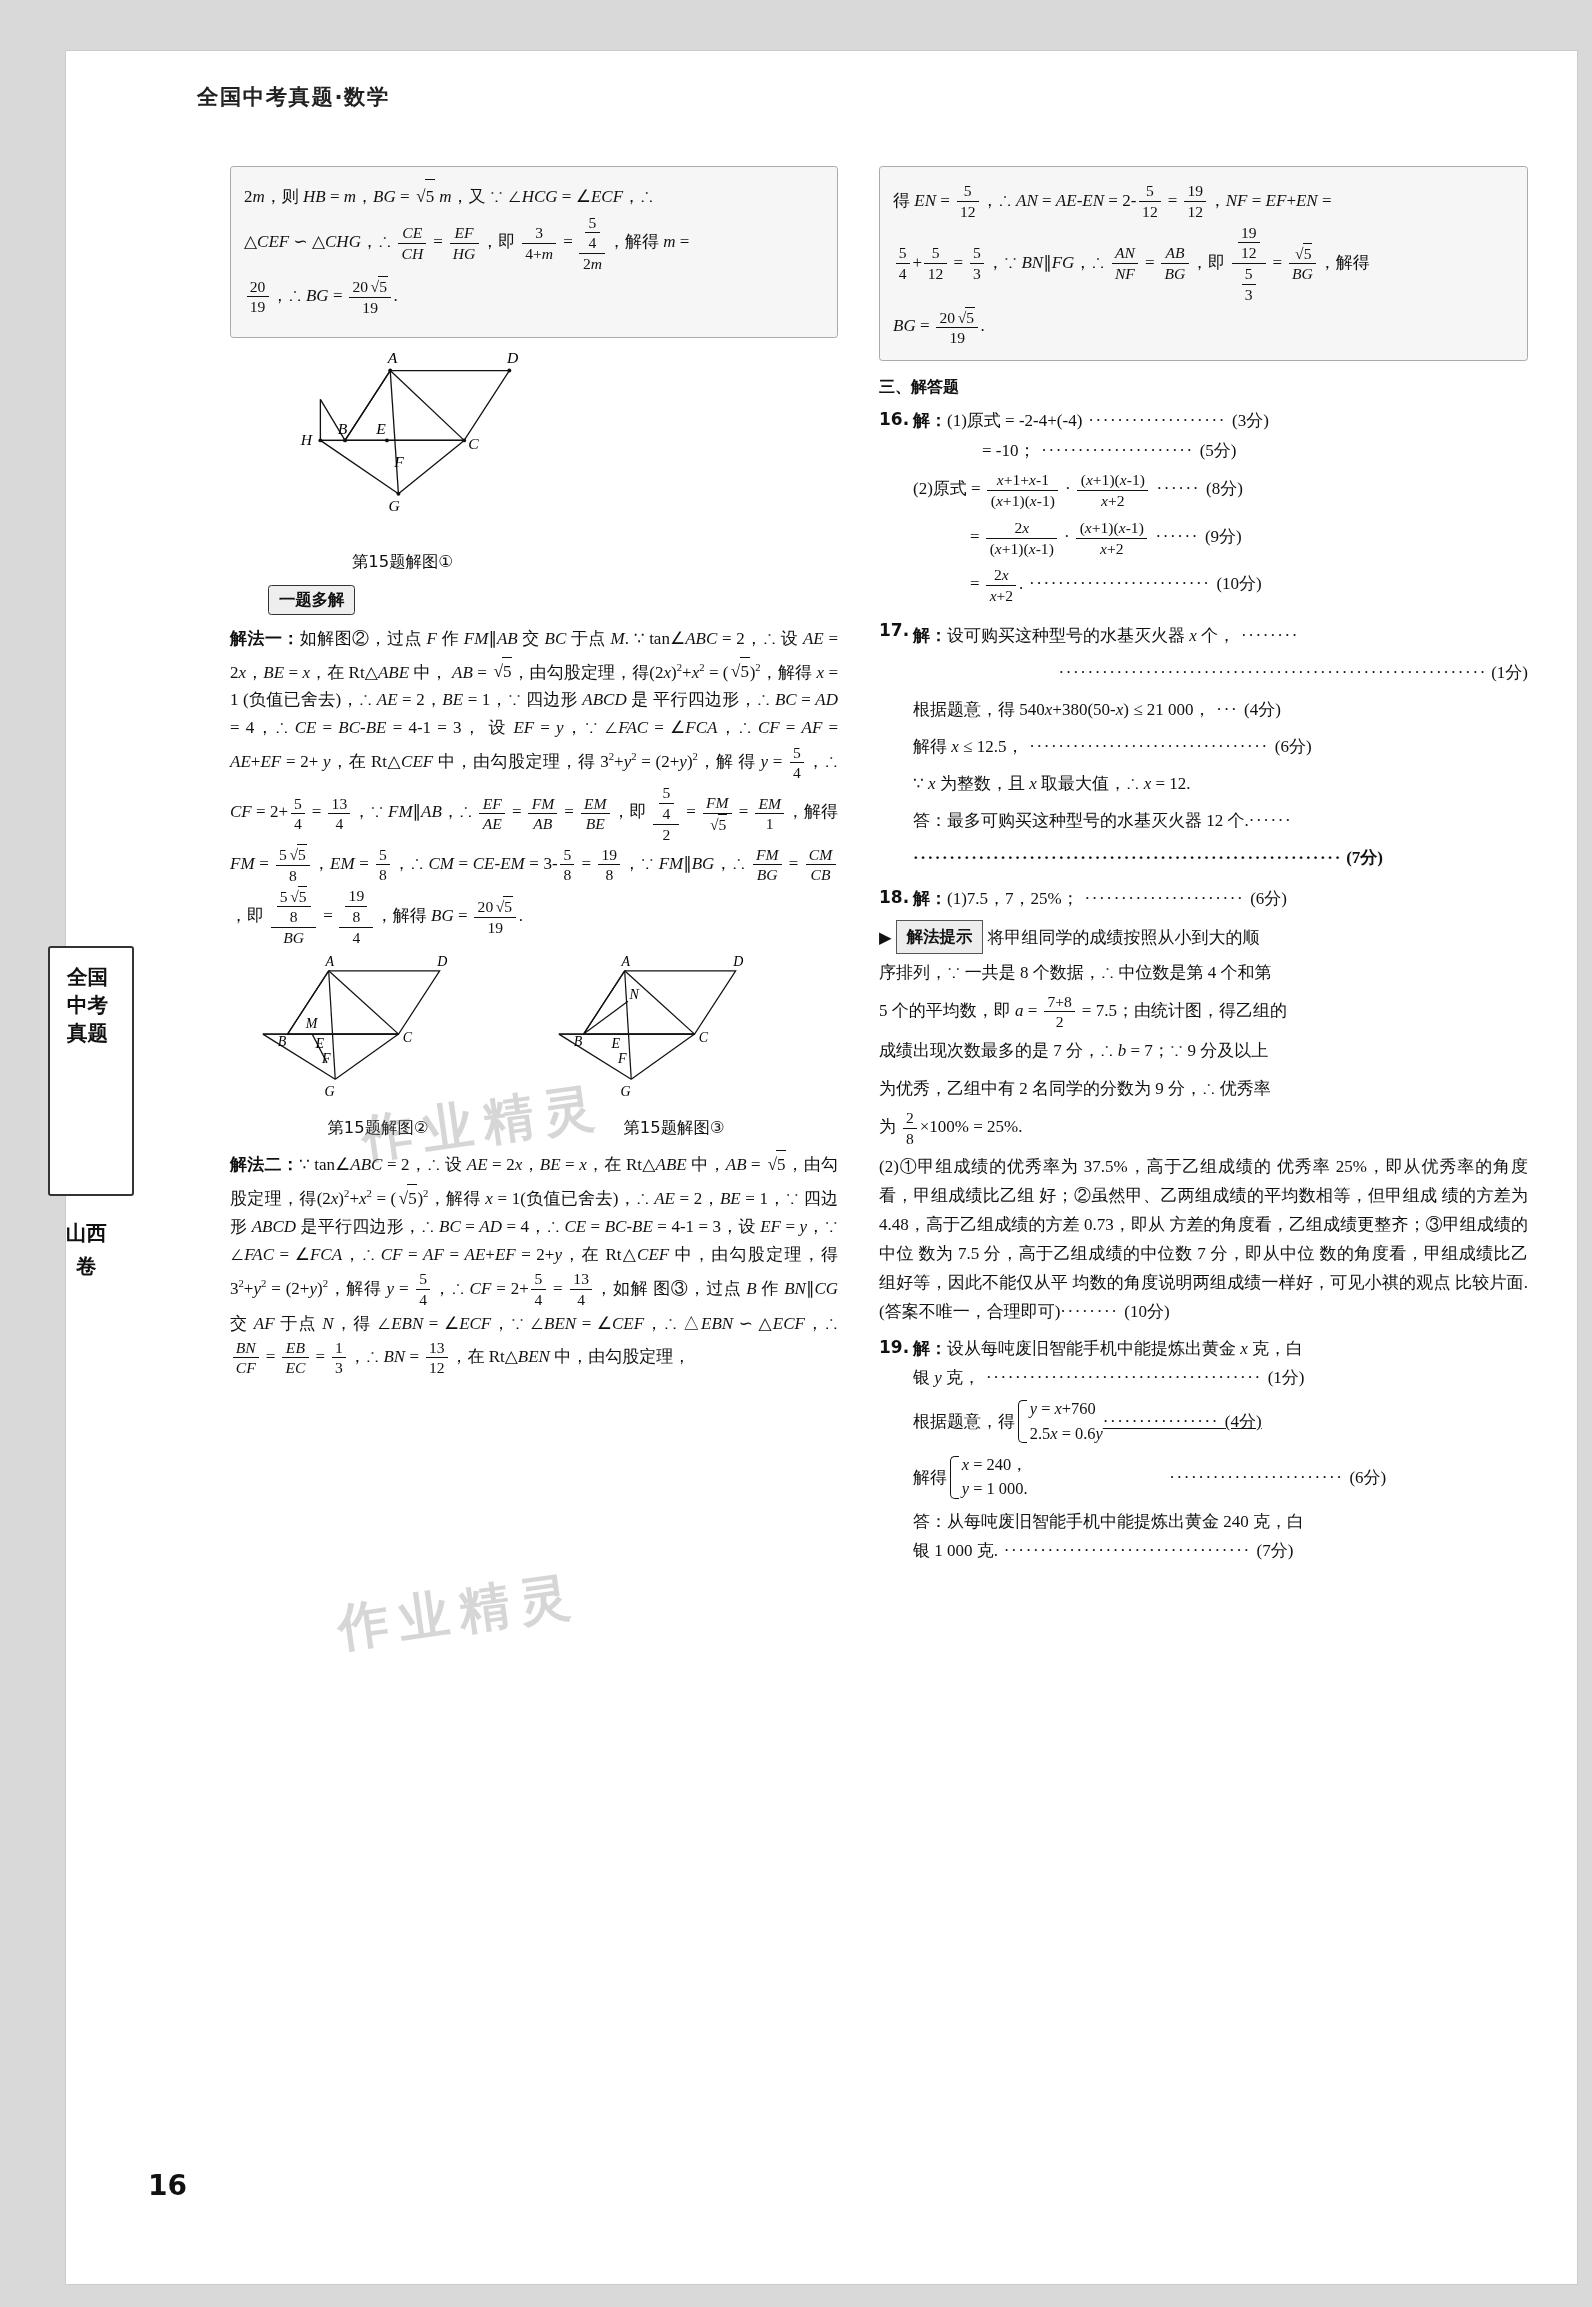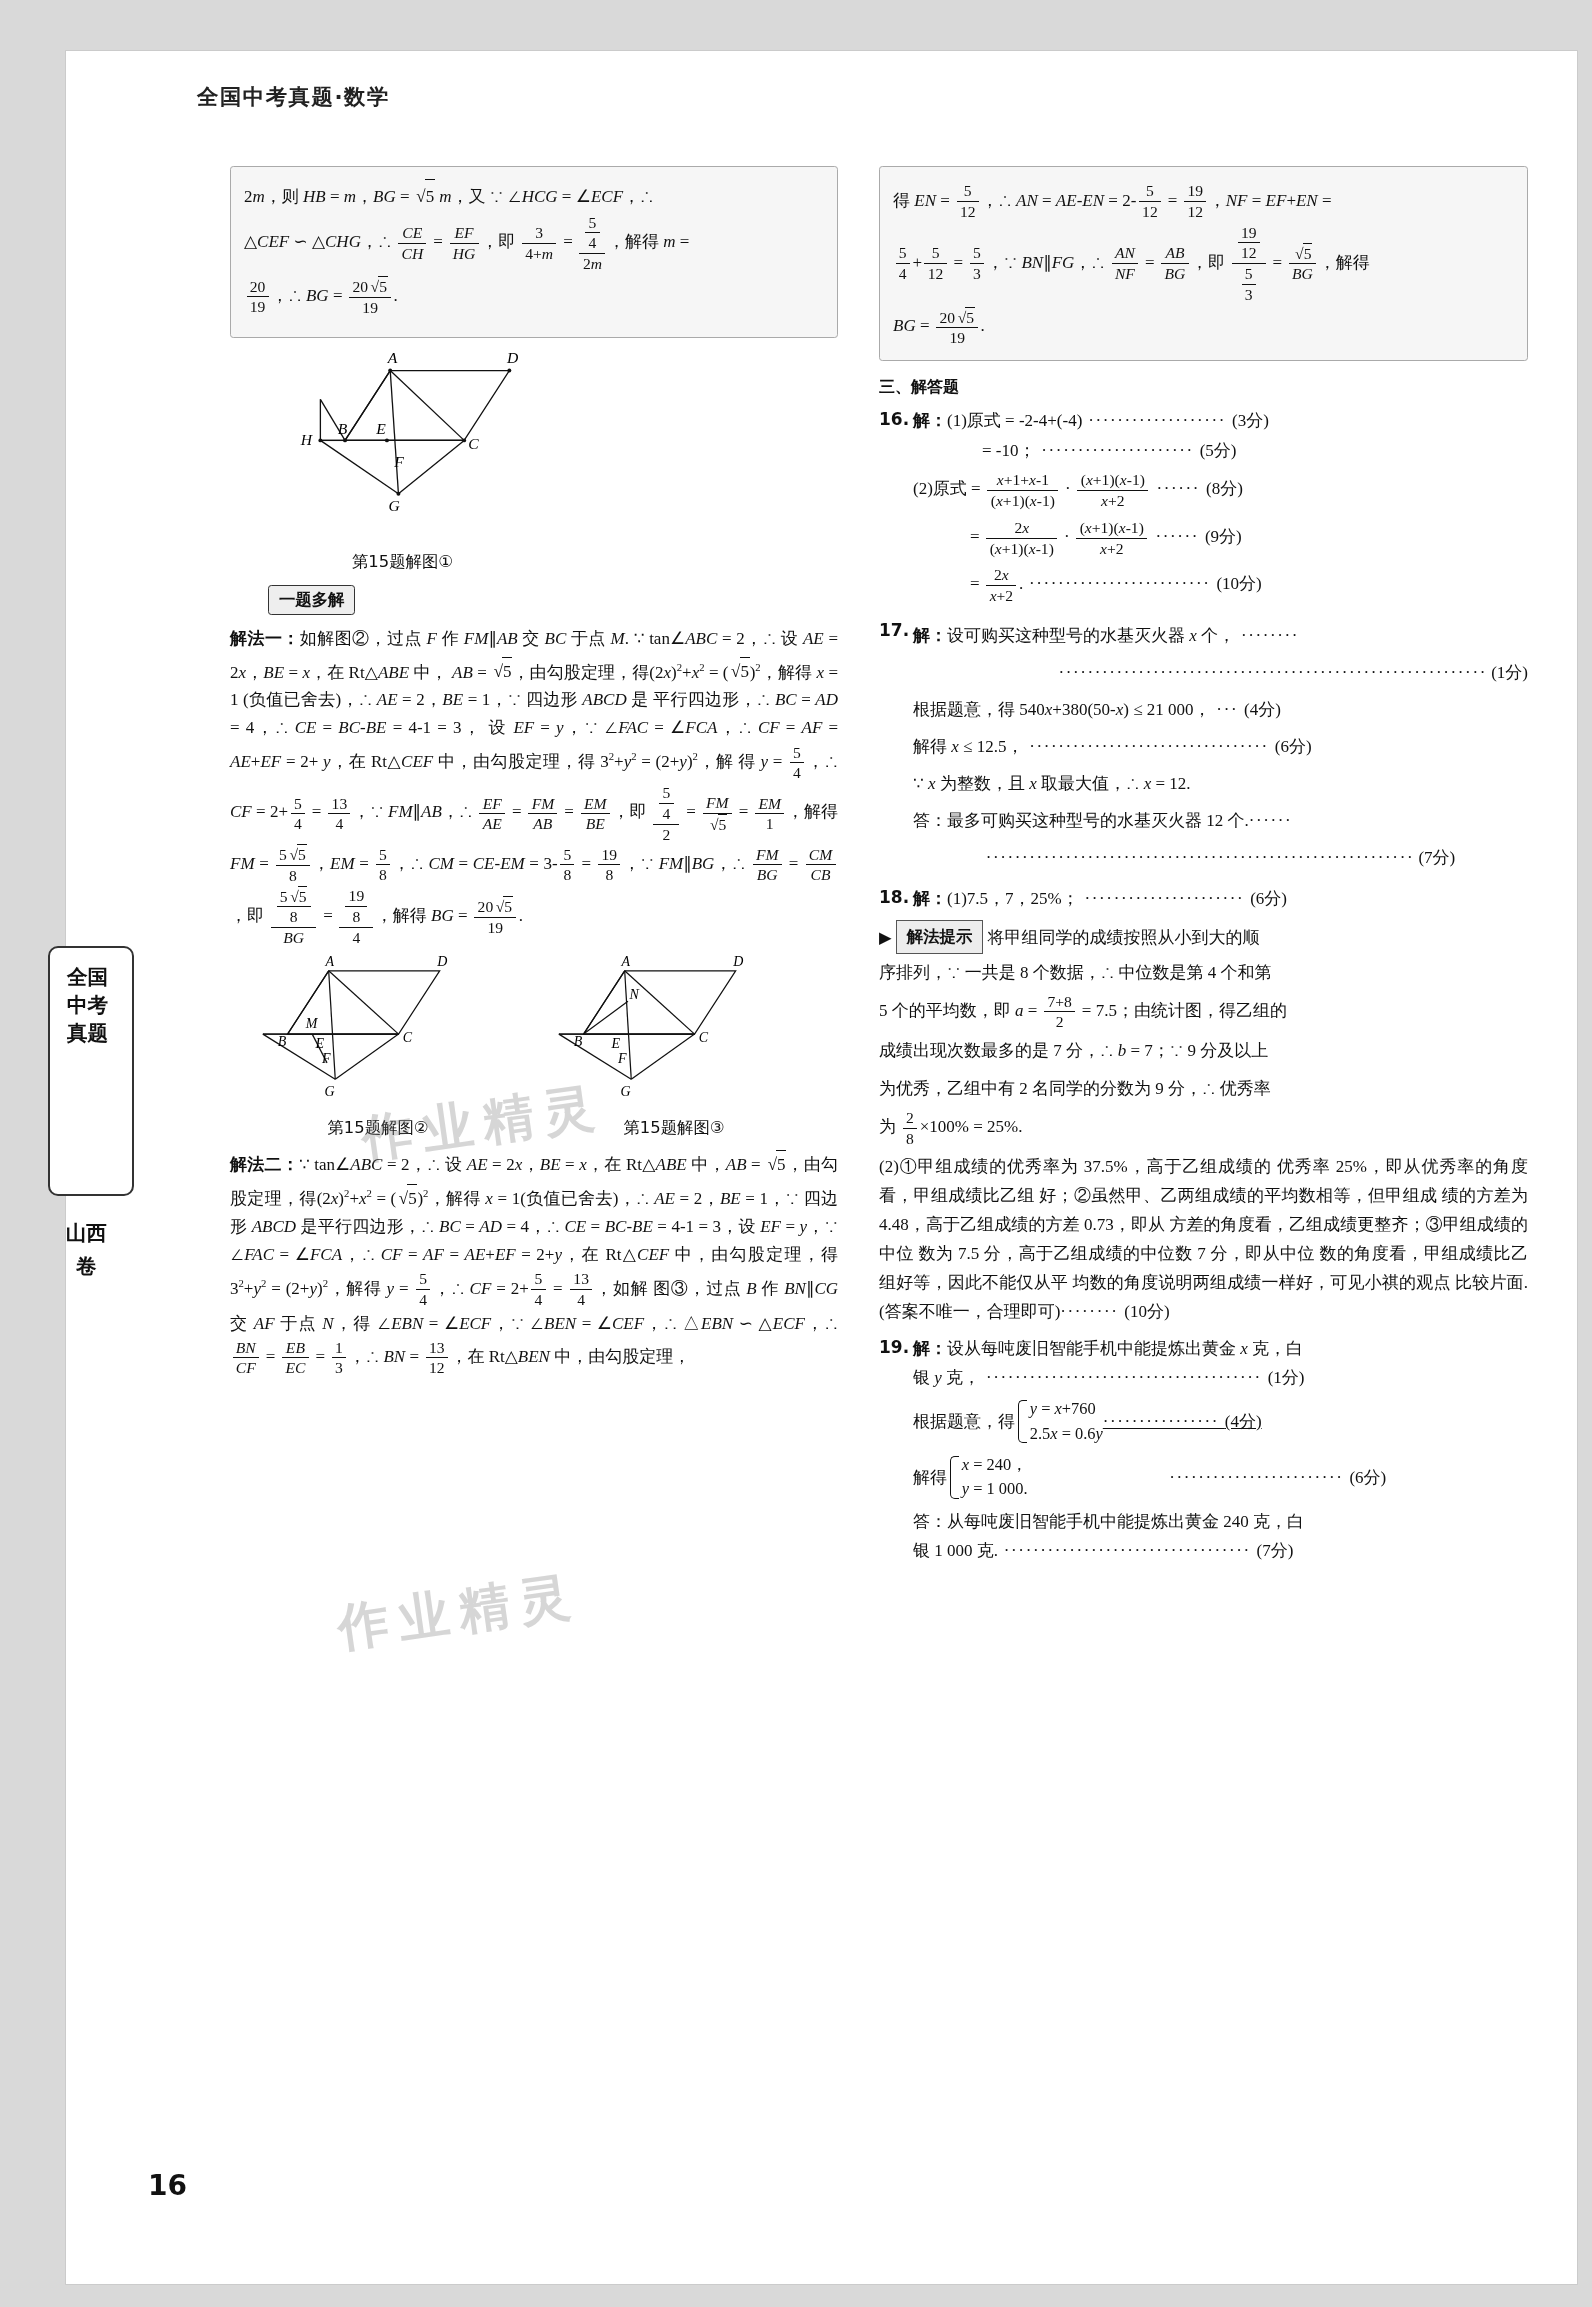--- a/index.html
+++ b/index.html
@@ -21,21 +21,21 @@
     letter-spacing:1.6px;
     font-family:"DejaVu Sans",sans-serif;
   }
   .hdr-rule{
     position:absolute;left:49px;top:76px;width:1412px;height:0;
   }
   
   .sidetab{
     position:absolute;left:-18px;top:895px;
     width:82px;height:246px;
-    background:#ffffff;border:2.5px solid #333;border-radius:10px;
+    background:#ffffff;border:2.5px solid #333;border-radius:3px;
   }
   .sidetab .t{
     position:absolute;left:13px;top:14.8px;width:49px;
     font-size:20.5px;font-weight:bold;line-height:28px;color:#111;
     font-family:"DejaVu Sans",sans-serif;
     text-align:center;
   }
   .sidetab2{
     position:absolute;left:-8.2px;top:1166px;
     width:57px;
@@ -295,21 +295,21 @@
     <div class="txt" style="margin-top:9.9px;">
       <div style="display:flex;">
         <div class="b" style="width:34px;flex:none;">17.</div>
         <div style="flex:1;line-height:37px;">
           <span class="b">解：</span>设可购买这种型号的水基灭火器 <i>x</i> 个，<span class="dots"> ········</span><br>
           <span style="display:inline-block;width:100%;text-align:right;"><span class="dots">···························································</span> (1分)</span><br>
           根据题意，得 540<i>x</i>+380(50-<i>x</i>) ≤ 21 000，<span class="dots"> ··· </span>(4分)<br>
           解得 <i>x</i> ≤ 12.5，<span class="dots"> ································· </span>(6分)<br>
           ∵ <i>x</i> 为整数，且 <i>x</i> 取最大值，∴ <i>x</i> = 12.<br>
           答：最多可购买这种型号的水基灭火器 12 个.<span class="dots">······</span><br>
-          <span style="display:inline-block;width:100%;text-align:center;"><span class="dots">···························································</span> (7分)</span>
+          <span style="display:inline-block;width:100%;text-align:left;font-weight:bold;"><span class="dots">···························································</span> (7分)</span>
         </div>
       </div>
     </div>
 
     <div class="txt" style="margin-top:8.2px;">
       <div style="display:flex;">
         <div class="b" style="width:34px;flex:none;">18.</div>
         <div style="flex:1;line-height:29px;">
           <span class="b">解：</span>(1)7.5，7，25%；<span class="dots"> ······················ </span>(6分)
         </div>

